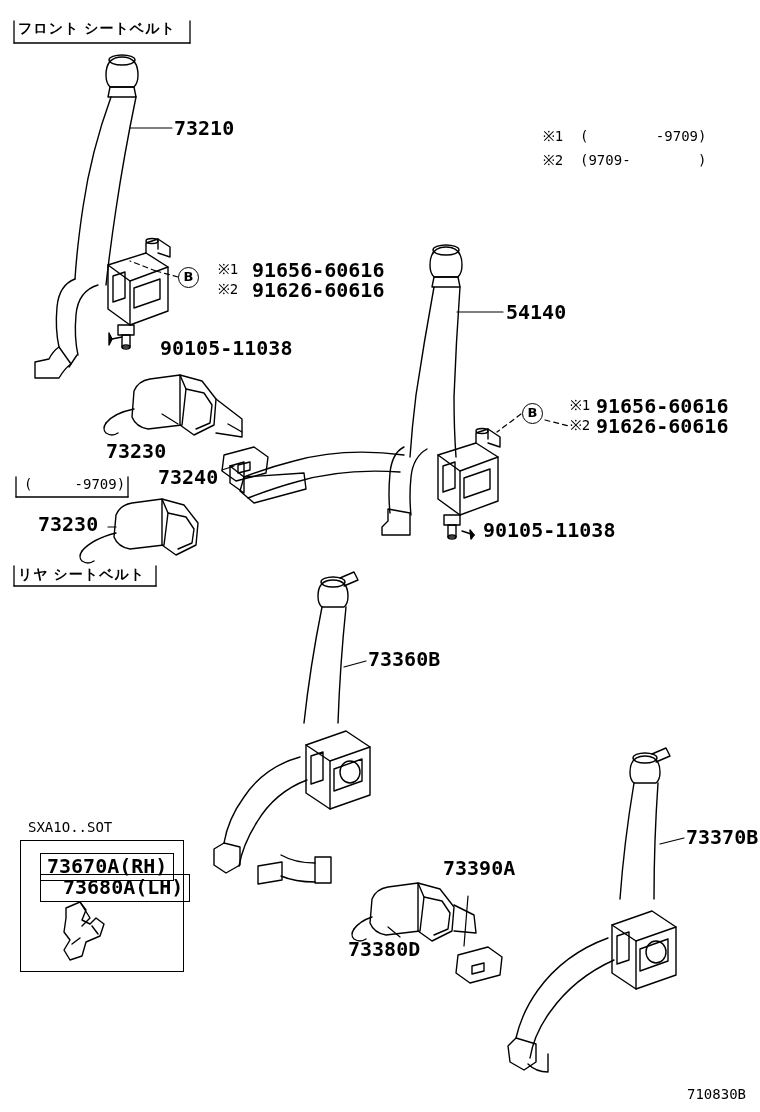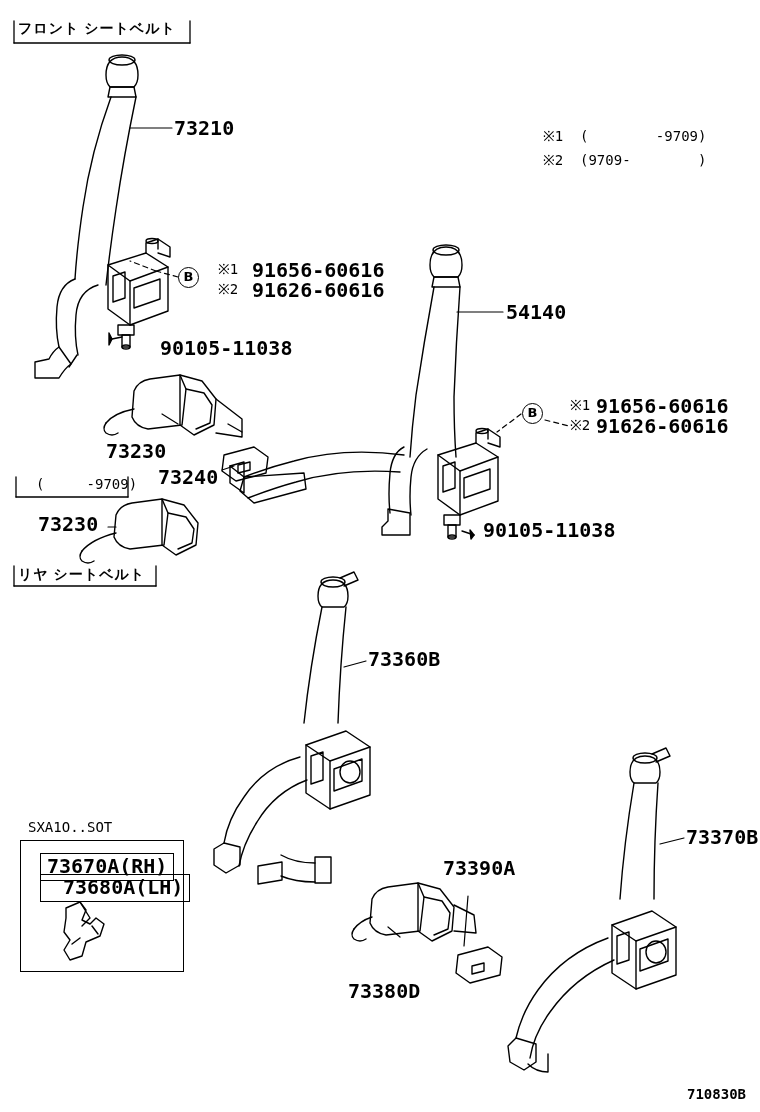--- a/index.html
+++ b/index.html
@@ -55,21 +55,20 @@
   .boxed {
     border: 1px solid #000;
     padding: 1px 6px 2px 6px;
   }
   .footer-code {
     position: absolute;
     right: 14px;
     bottom: 10px;
     font-size: 14px;
     font-family: "DejaVu Sans Mono", monospace;
-    font-weight: bold;
   }
   .inset-box {
     position: absolute;
     border: 1px solid #000;
   }
   .circ-b {
     position: absolute;
     width: 19px;
     height: 19px;
     border: 1.5px solid #000;
@@ -267,27 +266,27 @@
   <div class="lbl big" style="left:174px; top:117px;">73210</div>
 
   <div class="lbl big" style="left:506px; top:301px;">54140</div>
 
   <div class="lbl big" style="left:106px; top:440px;">73230</div>
 
   <div class="lbl big" style="left:158px; top:466px;">73240</div>
 
   <div class="lbl big" style="left:38px; top:513px;">73230</div>
 
-  <div class="lbl small" style="left:36px; top:476px;">(     -9709)</div>
+  <div class="lbl small" style="left:24px; top:476px;">(     -9709)</div>
 
   <div class="lbl big" style="left:368px; top:648px;">73360B</div>
 
   <div class="lbl big" style="left:686px; top:826px;">73370B</div>
 
-  <div class="lbl big" style="left:348px; top:938px;margin-top:42px;">73380D</div>
+  <div class="lbl big" style="left:348px; top:938px;">73380D</div>
 
   <div class="lbl big" style="left:443px; top:857px;">73390A</div>
 
   <div class="lbl big" style="left:160px; top:337px;">90105-11038</div>
 
   <div class="lbl big" style="left:483px; top:519px;">90105-11038</div>
 
   <div class="lbl small" style="left:218px; top:261px;">※1</div>
   <div class="lbl big" style="left:252px; top:259px;">91656-60616</div>
   <div class="lbl small" style="left:218px; top:281px;">※2</div>

